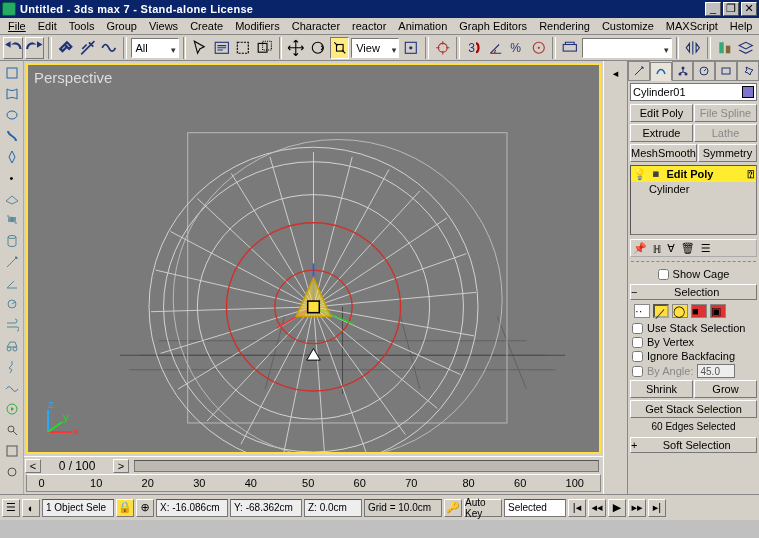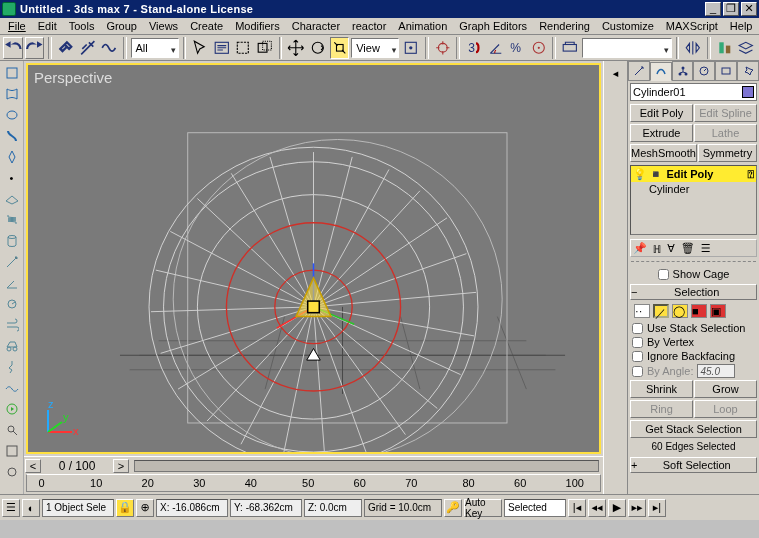--- a/index.html
+++ b/index.html
@@ -48,21 +48,21 @@
 .btnrow .btn { flex:1; height:18px; background:#d4d0c8; border:1px solid #fff; border-right-color:#777; border-bottom-color:#777; text-align:center; line-height:16px;}
 .btnrow .btn.disabled { color:#888;}
 .stacklist { height:70px; margin:2px; background:#d4d0c8; border:1px solid #777; border-top-color:#555; border-left-color:#555;}
 .stackhdr { background:#ffeb30; height:16px; display:flex; align-items:center; padding:0 2px; gap:3px; font-weight:bold;}
 .stackitem { padding:1px 2px 1px 18px;}
 .stacktools { height:18px; margin:2px; display:flex; align-items:center; gap:6px; padding:0 2px; border:1px solid #aaa; border-top-color:#fff; border-left-color:#fff;}
 .rollhdr { height:16px; margin:3px 2px 1px; background:#d4d0c8; border:1px solid #fff; border-right-color:#777; border-bottom-color:#777; text-align:center; line-height:14px;}
 .selrow { display:flex; align-items:center; gap:3px; margin:3px 6px;}
 .selswatch { width:16px; height:14px; border:1px solid #888;}
 .chk { display:flex; align-items:center; gap:4px; margin:1px 4px;}
-.chk input { width:11px; height:11px;font-style:italic;}
+.chk input { width:11px; height:11px;}
 .spin { display:flex; align-items:center; gap:2px;}
 .spin input { width:38px; height:14px; border:1px solid #777; background:#eee; font-size:10px; padding:0 2px;}
 
 
 .timeline { height:18px; background:#d4d0c8; display:flex; align-items:center; border-top:1px solid #fff;}
 .tlnav { width:16px; height:14px; background:#d4d0c8; border:1px solid #fff; border-right-color:#777; border-bottom-color:#777; margin:0 1px; text-align:center; line-height:12px;}
 .tlslot { width:70px; text-align:center; font-size:12px;}
 .tltrack { flex:1; height:12px; margin:0 4px; background:#bdb9b1; border:1px solid #777; border-top-color:#555; position:relative;}
 .statusbar { height:26px; background:#d4d0c8; display:flex; align-items:center; border-top:1px solid #888; padding:0 2px; gap:2px;}
 .sfield { height:18px; background:#eee; border:1px solid #777; border-top-color:#555; padding:0 3px; line-height:16px; font-size:10px;}
@@ -495,21 +495,21 @@
 
     <div class="cp-field">
       <div class="txtfield">
         <span>Cylinder01</span>
         <span style="width:12px;height:12px;border:1px solid #000;background:#7d74d1"></span>
       </div>
     </div>
 
     <div class="btnrow">
       <div class="btn">Edit Poly</div>
-      <div class="btn disabled">Edit Spline</div>
+      <div class="btn disabled">File Spline</div>
     </div>
     <div class="btnrow">
       <div class="btn">Extrude</div>
       <div class="btn disabled">Lathe</div>
     </div>
     <div class="btnrow">
       <div class="btn">MeshSmooth</div>
       <div class="btn">Symmetry</div>
     </div>
 
@@ -566,24 +566,20 @@
       <input type="checkbox" style="">
       <span style="color:#888">By Angle:</span>
       <span class="spin">
           <input disabled="" value="45.0" style="">
         </span>
     </div>
 
     <div class="btnrow">
       <div class="btn">Shrink</div>
       <div class="btn">Grow</div>
-    </div>
-    <div class="btnrow">
-      <div class="btn disabled">Ring</div>
-      <div class="btn disabled">Loop</div>
     </div>
     <div class="btnrow">
         <div class="btn" style="flex:1">Get Stack Selection</div>
       </div>
     <div style="text-align:center;font-size:10px;margin:2px 0">60 Edges Selected</div>
 
     <div class="rollhdr">
       <span style="float:left">+</span><span>Soft Selection</span>
     </div>
   </div>

